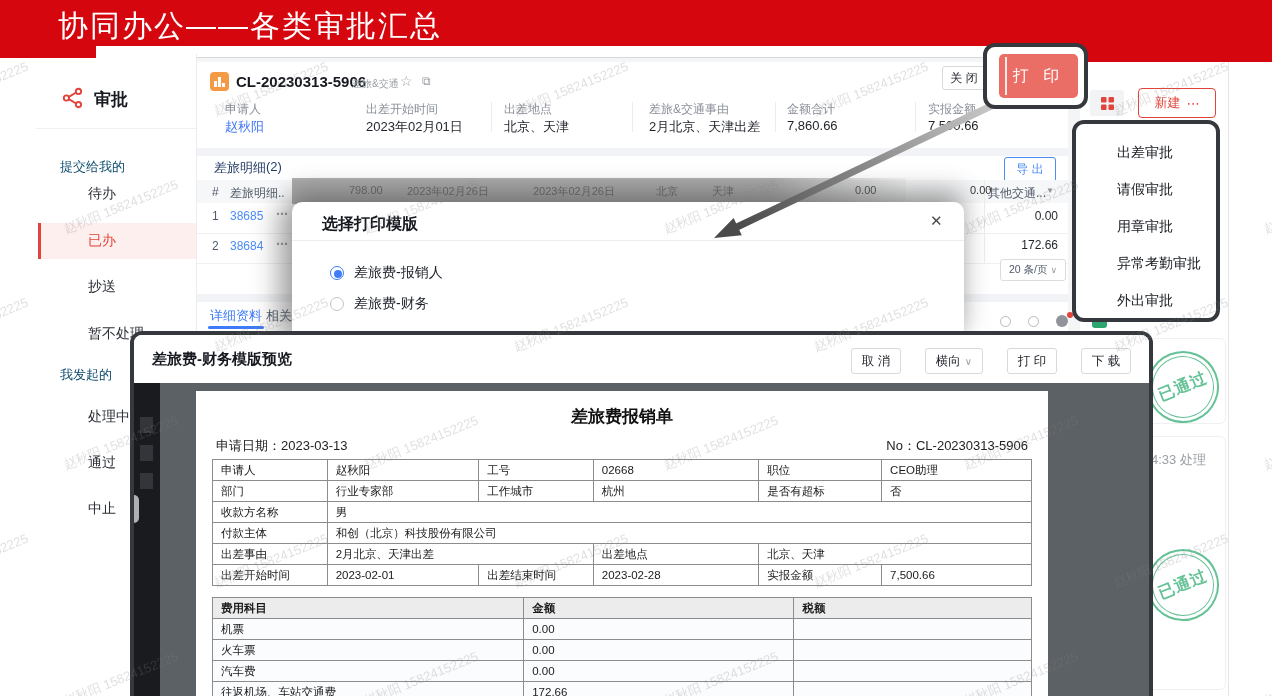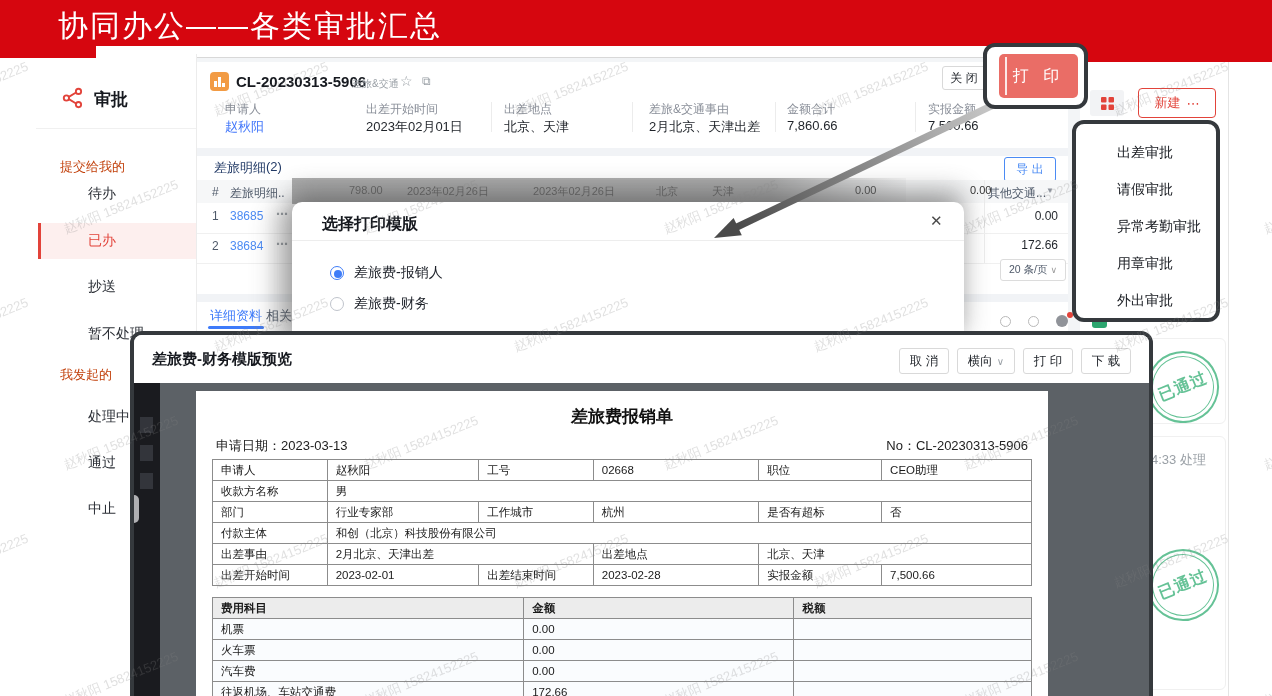--- a/index.html
+++ b/index.html
@@ -12,21 +12,21 @@
   .banner-title{left:58px;top:6px;color:#fff;font-size:30px;font-weight:normal;letter-spacing:2px;z-index:6;}
   .app-top-line{left:96px;top:57px;width:1144px;height:1px;background:#d8d8d8;}
   .left-red-line{left:36px;top:46px;width:2px;height:432px;background:rgba(165,45,42,.75);}
   .content-bg{left:196px;top:58px;width:884px;height:638px;background:#f3f5f7;}
   .right-panel-bg{left:1080px;top:58px;width:148px;height:638px;background:#fff;}
   .page-right-border{left:1228px;top:58px;width:1px;height:638px;background:#e4e4e4;}
   
   .sidebar{left:36px;top:54px;width:160px;height:638px;background:#fff;border-right:1px solid #ececec;z-index:2;}
   .sb-title{left:58px;top:34px;font-size:17px;font-weight:bold;color:#16191f;}
   .sb-divider{left:0;top:74px;width:160px;height:1px;background:#f0f0f0;}
-  .sb-section{font-size:13px;color:#c2410c;}
+  .sb-section{font-size:13px;color:#0c4a6e;}
   .sb-item{font-size:14px;color:#2b2f36;cursor:pointer;}
   .sb-active-band{left:2px;top:169px;width:158px;height:36px;background:#fdefee;}
   .sb-active-bar{left:2px;top:169px;width:3px;height:36px;background:#e2433a;}
   
   .card{background:#fff;}
   .doc-no{font-size:15px;font-weight:bold;color:#16191f;}
   .doc-tag{font-size:10px;color:#9aa0a6;}
   .fld-label{font-size:12px;color:#8a8f99;}
   .fld-value{font-size:13px;color:#1f2329;}
   .fld-link{color:#4176fa;}
@@ -275,29 +275,29 @@
   <div class="abs callout" style="left:983px;top:43px;width:105px;height:66px;z-index:30">
     <div class="abs print-btn-red" style="left:12px;top:7px;width:79px;height:44px">
       <span class="abs" style="left:6px;top:3px;width:2px;height:38px;background:#fff;opacity:.85"></span>
       <span>打 印</span>
     </div>
   </div>
 
   <div class="abs callout" style="left:1072px;top:120px;width:148px;height:202px;z-index:30;padding:10px 0 0 14px">
     <div class="menu-item">出差审批</div>
     <div class="menu-item">请假审批</div>
+    <div class="menu-item">用章审批</div>
     <div class="menu-item">异常考勤审批</div>
-    <div class="menu-item">用章审批</div>
     <div class="menu-item">外出审批</div>
   </div>
 
   <div class="abs modal" style="left:130px;top:331px;width:1023px;height:372px;z-index:40">
     <div class="abs" style="left:0;top:0;width:1015px;height:48px;background:#fff">
       <span class="abs modal-title" style="left:18px;top:0">差旅费-财务模版预览</span>
-      <div class="abs" style="right:18px;top:13px;display:flex;gap:8px">
+      <div class="abs" style="right:18px;top:13px;display:flex;gap:24px">
         <div class="modal-btn" style="width:48px">取 消</div>
         <div class="modal-btn" style="width:56px">
           <span>横向</span>
           <span style="color:#9aa0a6;margin-left:4px;font-size:10px">∨</span>
         </div>
         <div class="modal-btn" style="width:48px">打 印</div>
         <div class="modal-btn" style="width:48px">下 载</div>
       </div>
     </div>
     <div class="abs pdf-bg" style="left:0;top:48px;width:1015px;height:316px">
@@ -325,30 +325,30 @@
           <tbody>
               <tr>
             <td>申请人</td>
                 <td>赵秋阳</td>
             <td>工号</td>
                 <td>02668</td>
             <td>职位</td>
                 <td>CEO助理</td>
           </tr>
           <tr>
-            <td>收款方名称</td>
-                <td colspan="5">男</td>
-          </tr>
-          <tr>
             <td>部门</td>
                 <td>行业专家部</td>
             <td>工作城市</td>
                 <td>杭州</td>
             <td>是否有超标</td>
                 <td>否</td>
+          </tr>
+          <tr>
+            <td>收款方名称</td>
+                <td colspan="5">男</td>
           </tr>
           <tr>
             <td>付款主体</td>
                 <td colspan="5">和创（北京）科技股份有限公司</td>
           </tr>
           <tr>
             <td>出差事由</td>
                 <td colspan="2">2月北京、天津出差</td>
             <td>出差地点</td>
                 <td colspan="2">北京、天津</td>

